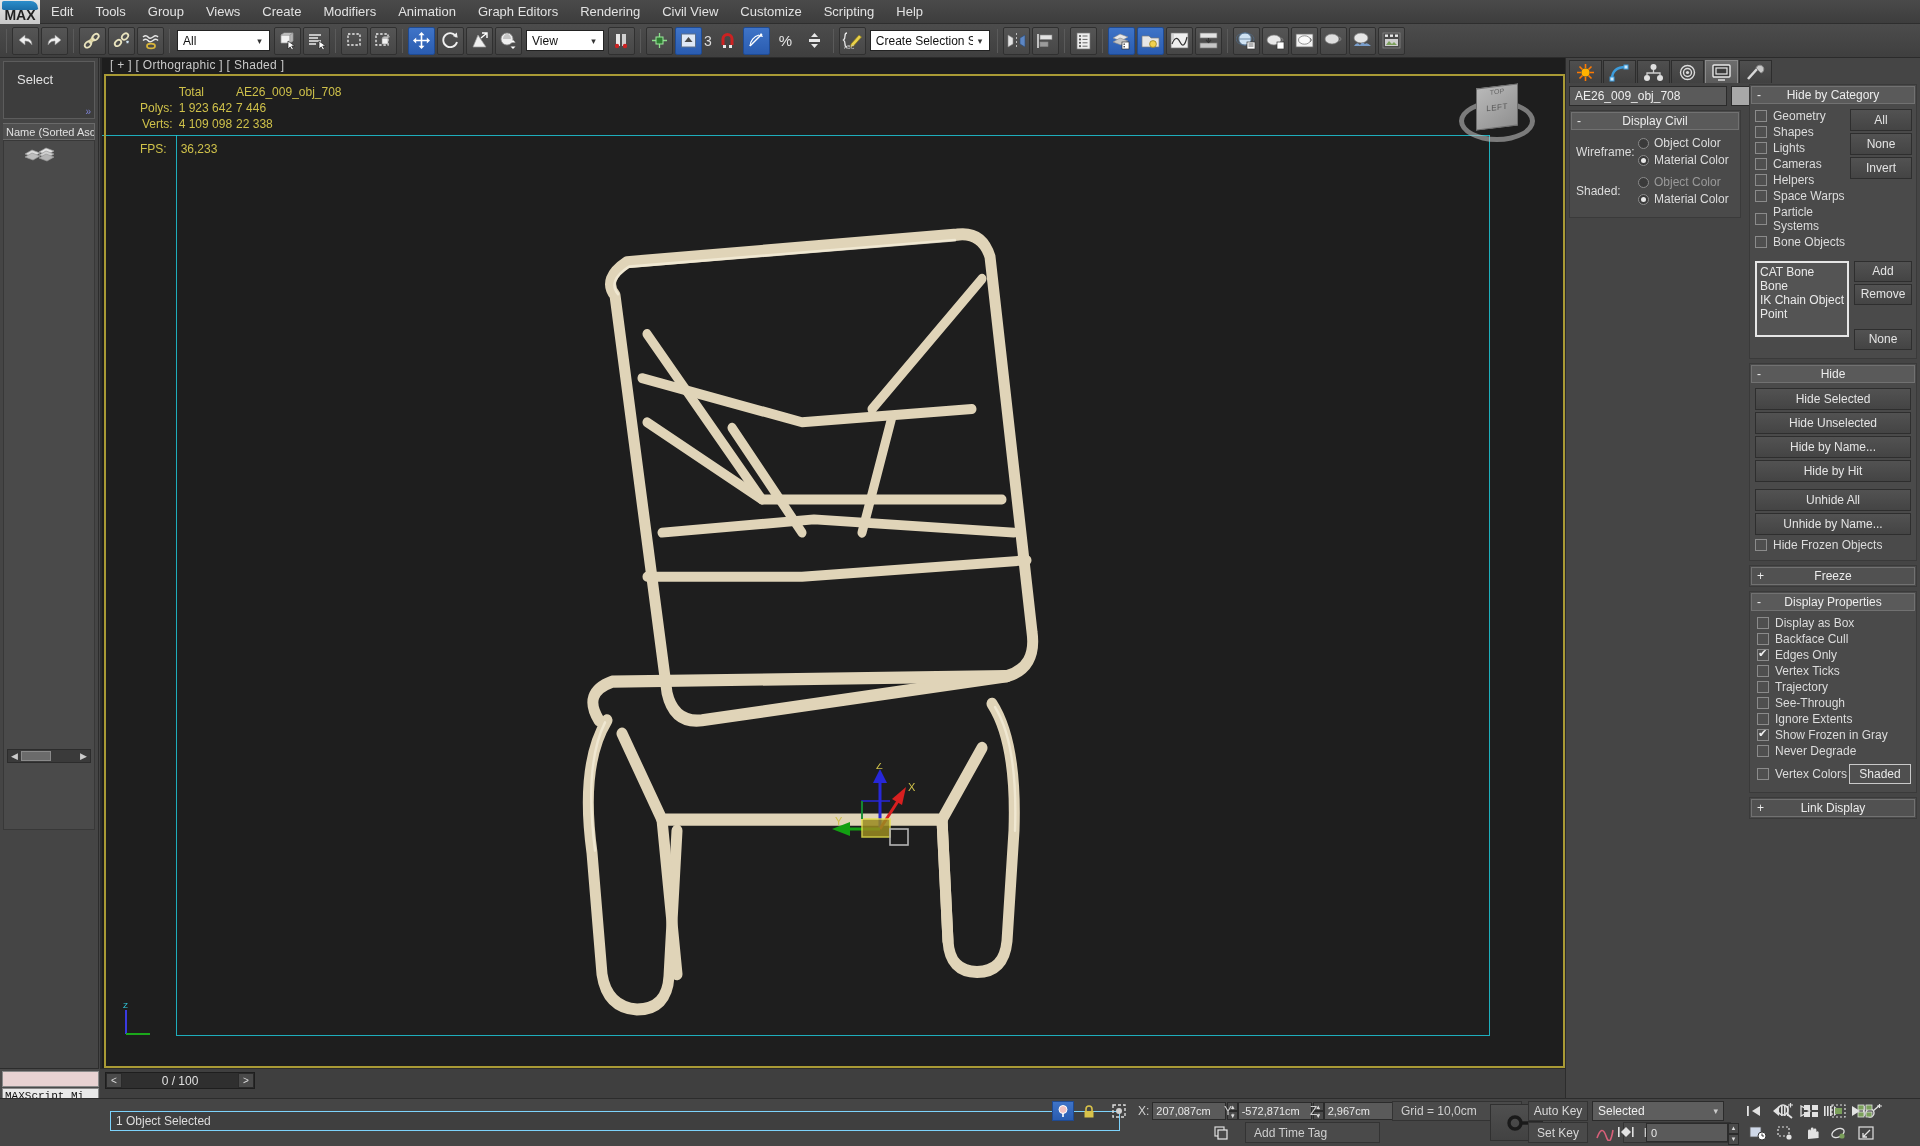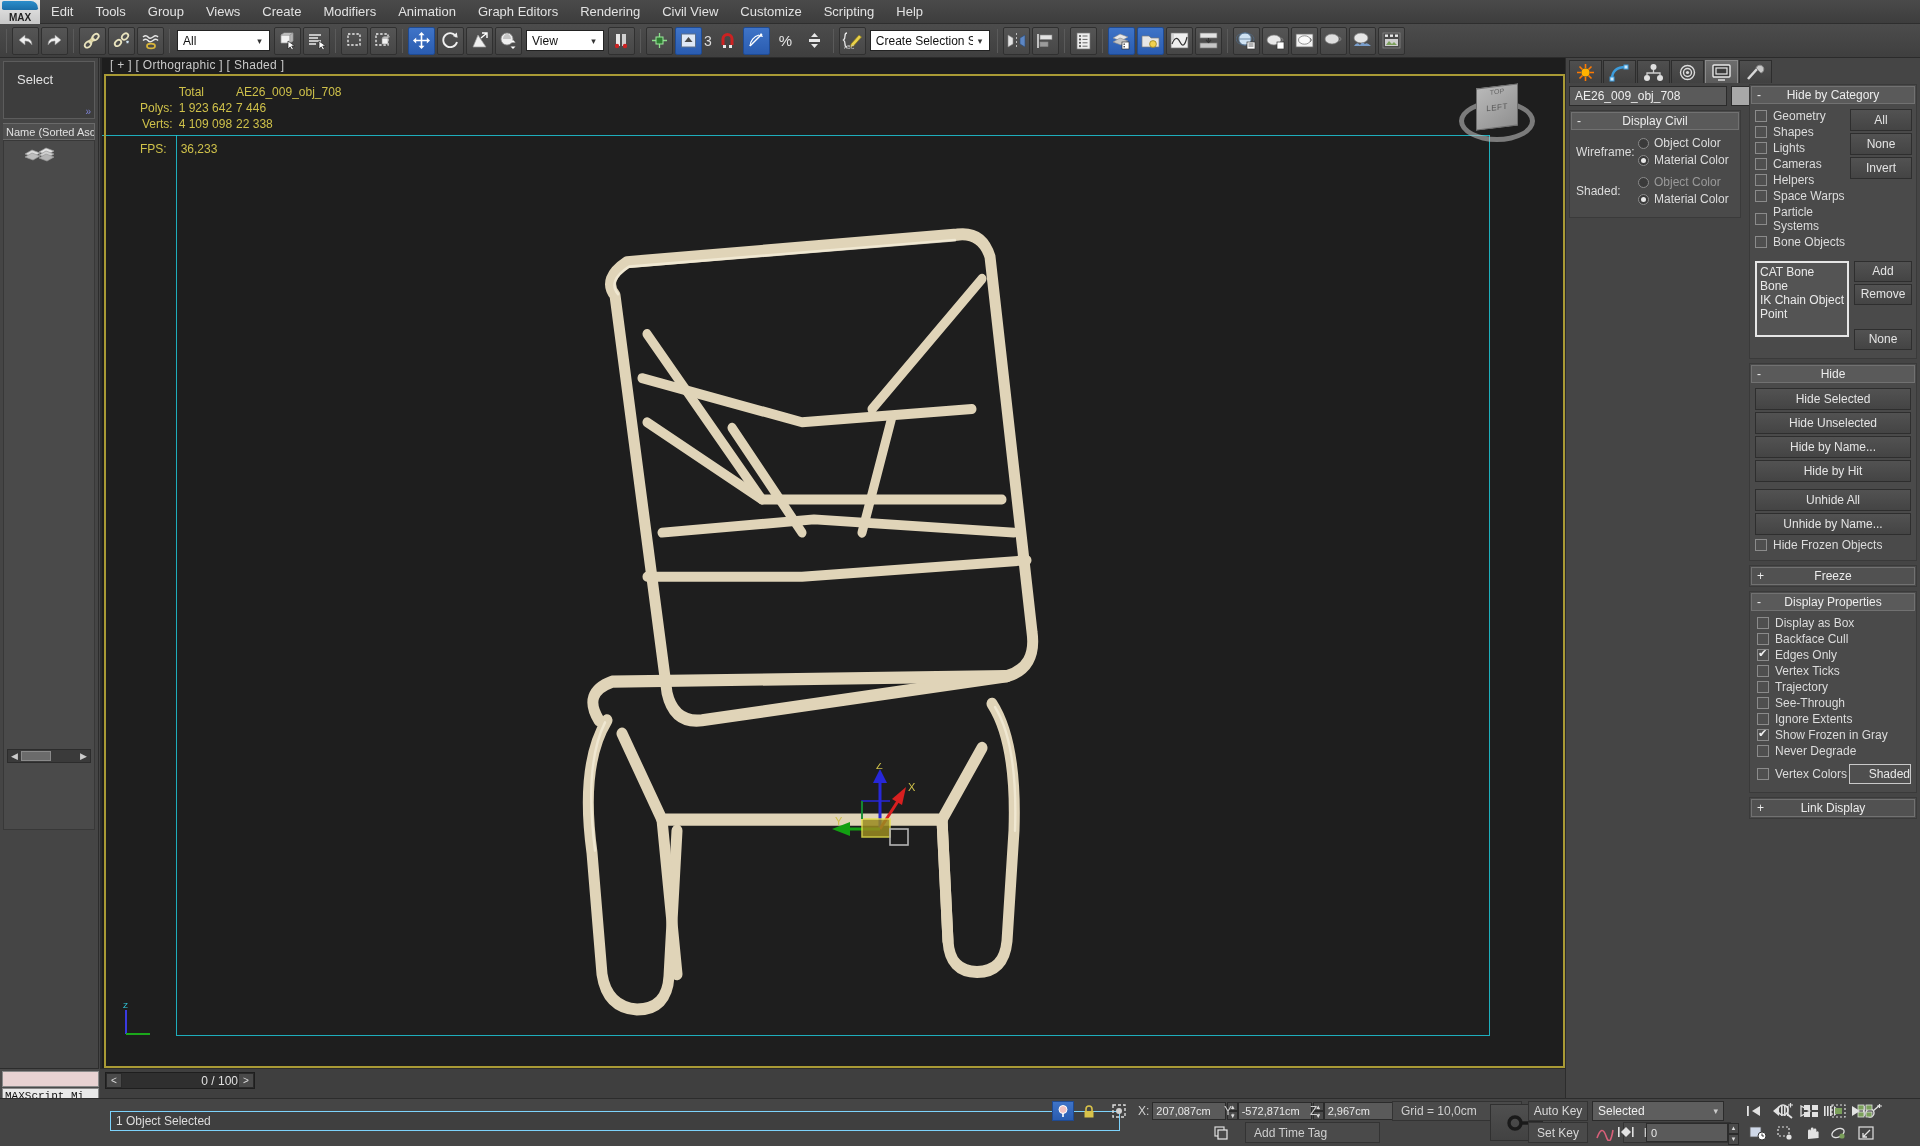--- a/index.html
+++ b/index.html
@@ -15,21 +15,21 @@
   
   .menubar{
     position:absolute; left:0; top:0; width:1920px; height:24px;
     background:linear-gradient(#4a4a4a,#3d3d3d);
     display:flex; align-items:center;
     border-bottom:1px solid #2e2e2e;
   }
   .maxlogo{
     width:40px;height:24px;
     background:linear-gradient(#e8e8e8,#c8c8c8);
-    color:#222; font-size:10px; font-weight:bold;
+    color:#222; font-size:14px; font-weight:bold;
     display:flex;align-items:flex-end;justify-content:center;
     padding-bottom:1px;
     position:relative; overflow:hidden;
   }
   .maxlogo::before{
     content:""; position:absolute; left:2px; top:1px; width:36px; height:9px;
     background:linear-gradient(#2c8ecb,#1b6ea8);
     border-radius:2px 8px 2px 2px;
   }
   .menuitem{
@@ -161,21 +161,21 @@
   .trackbar{
     position:absolute; left:100px; right:355px; bottom:48px; height:30px;
     background:#3f3f3f; border-top:1px solid #2c2c2c;
   }
   .tb-spin{
     position:absolute; left:5px; top:3px; width:150px; height:17px;
     background:#2f2f2f; border:1px solid #1e1e1e; display:flex; align-items:center;
   }
   .tb-spin .b{ width:16px;text-align:center;font-size:10px;color:#ddd;
                background:#4a4a4a;border:1px solid #2a2a2a;height:15px;line-height:14px; }
-  .tb-spin .v{ flex:1;text-align:right;font-size:12px;color:#e0e0e0; }
+  .tb-spin .v{ flex:1;text-align:center;font-size:12px;color:#e0e0e0; }
 
   
   .statusbar{
     position:absolute; left:0; bottom:0; width:1920px; height:48px;
     background:#454545; border-top:1px solid #2c2c2c;
   }
   .sb-line1{
     position:absolute; left:110px; top:12px; width:1010px; height:20px;
     background:#3f3f3f; border:1px solid #7dd3fc; color:#ddd;
     font-size:12px; line-height:19px; padding-left:5px;
@@ -332,21 +332,21 @@
   }
   .listbox div{ line-height:14px; white-space:nowrap; }
   .addrow{ display:flex; padding:4px 4px 6px 5px; }
   .addrow .lb{ flex:1; }
   .addrow .rb{ width:68px; margin-left:5px; display:flex; flex-direction:column; }
   .addrow .rb .sp{ height:22px; }
 
   .vcrow{ display:flex; align-items:center; justify-content:space-between; }
   .shadedbtn{
     width:62px;height:20px;background:#4f4f4f;border:1px solid #c9c9c9;
-    font-size:12px;color:#e8e8e8;text-align:right;line-height:18px;
+    font-size:12px;color:#e8e8e8;text-align:center;line-height:18px;
   }
 
   .dim{ color:#9a9a9a; }
 </style>
 </head>
 <body>
 
 <div class="app">
 
   <div class="menubar">

